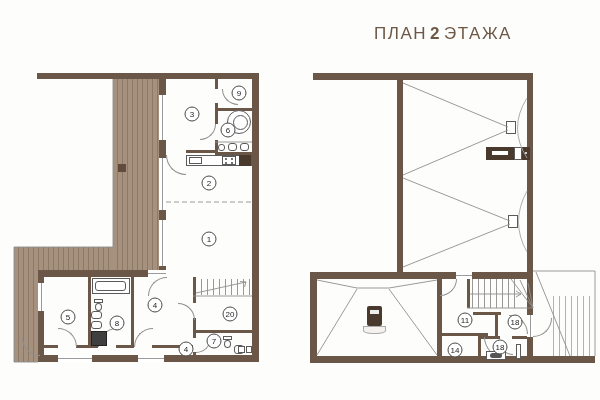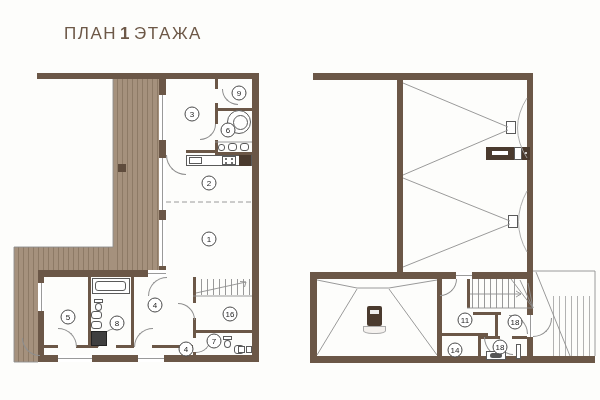--- a/index.html
+++ b/index.html
@@ -28,22 +28,22 @@
         background:#fff;font-size:8px;line-height:13px;text-align:center;color:#1d1d1d;
         transform:translate(-50%,-50%);z-index:5;}
   svg.lines{position:absolute;left:0;top:0;z-index:1;}
   .dot{position:absolute;border-radius:50%;background:#444;}
 </style>
 </head>
 <body>
 
 <div class="canvas">
 
-  <div class="title" style="left:52px;top:24px;width:162px">
-    <span>ПЛАН</span><b>1</b><span>ЭТАЖА</span>
+  <div class="title" style="left:362px;top:24px;width:162px">
+    <span>ПЛАН</span><b>2</b><span>ЭТАЖА</span>
   </div>
 
   <div class="deck" style="left:113px;top:79px;width:46px;height:191px"></div>
   <div class="deck" style="left:14px;top:247px;width:99px;height:23px"></div>
   <div class="deck" style="left:14px;top:270px;width:24px;height:92px"></div>
   <div class="w" style="left:118px;top:164px;width:8px;height:8px;background:#5f4c3d"></div>
 
   <svg class="lines" width="600" height="400" viewBox="0 0 600 400" fill="none" stroke="#8f8f8f" stroke-width="0.9">
 
     <path d="M113,247 V79 M14,247 H113 M14,247 V362 H38"></path>
@@ -206,20 +206,20 @@
 
   <span class="rnum" style="left:209px;top:239px">1</span>
   <span class="rnum" style="left:209px;top:183px">2</span>
   <span class="rnum" style="left:192px;top:114px">3</span>
   <span class="rnum" style="left:155px;top:305px">4</span>
   <span class="rnum" style="left:68px;top:317px">5</span>
   <span class="rnum" style="left:228px;top:130px">6</span>
   <span class="rnum" style="left:214px;top:341px">7</span>
   <span class="rnum" style="left:117px;top:323px">8</span>
   <span class="rnum" style="left:239px;top:93px">9</span>
-  <span class="rnum" style="left:230px;top:314px">16</span>
+  <span class="rnum" style="left:230px;top:314px">20</span>
   <span class="rnum" style="left:186px;top:349px">4</span>
   <span class="rnum" style="left:515px;top:322px">18</span>
   <span class="rnum" style="left:500px;top:347px">18</span>
   <span class="rnum" style="left:455px;top:350px">14</span>
   <span class="rnum" style="left:465px;top:320px">11</span>
 
 </div>
 
 </body></html>

